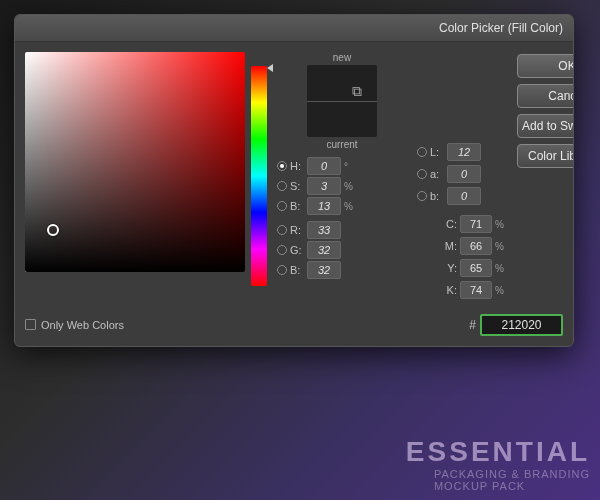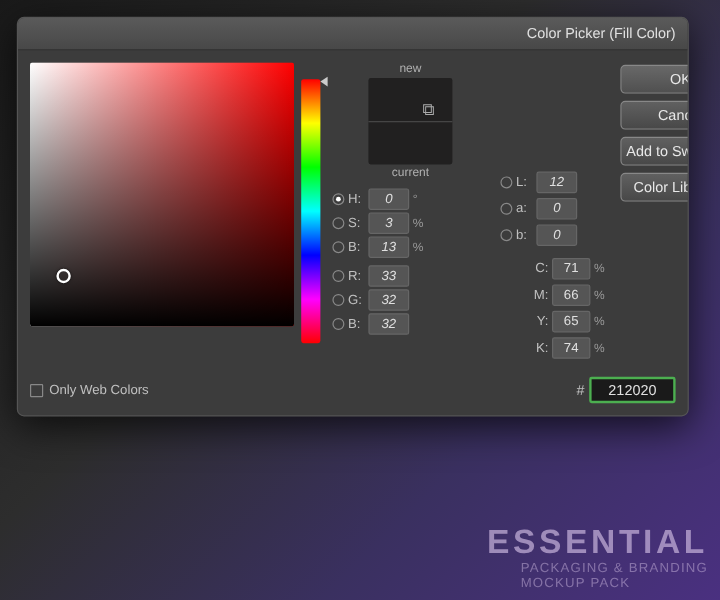--- a/index.html
+++ b/index.html
@@ -215,36 +215,36 @@
       align-items: center;
       margin-top: 4px;
       gap: 4px;
     }
     .hex-hash {
       color: #c0c0c0;
       font-size: 12px;
       font-weight: 500;
     }
     .hex-input {
-      width: 72px;
+      width: 83px;
       height: 22px;
       background: #1a1a1a;
       border: 2px solid #4CAF50;
       border-radius: 2px;
       color: #e0e0e0;
       font-size: 12px;
       text-align: center;
       padding: 0 3px;
       outline: none;
     }
 
     
     .web-colors-row {
       display: flex;
-      align-items: flex-end;
+      align-items: flex-start;
       gap: 5px;
       margin-top: 4px;
     }
     .checkbox {
       width: 11px;
       height: 11px;
       border: 1.5px solid #888;
       background: #3c3c3c;
       border-radius: 1px;
       cursor: pointer;

